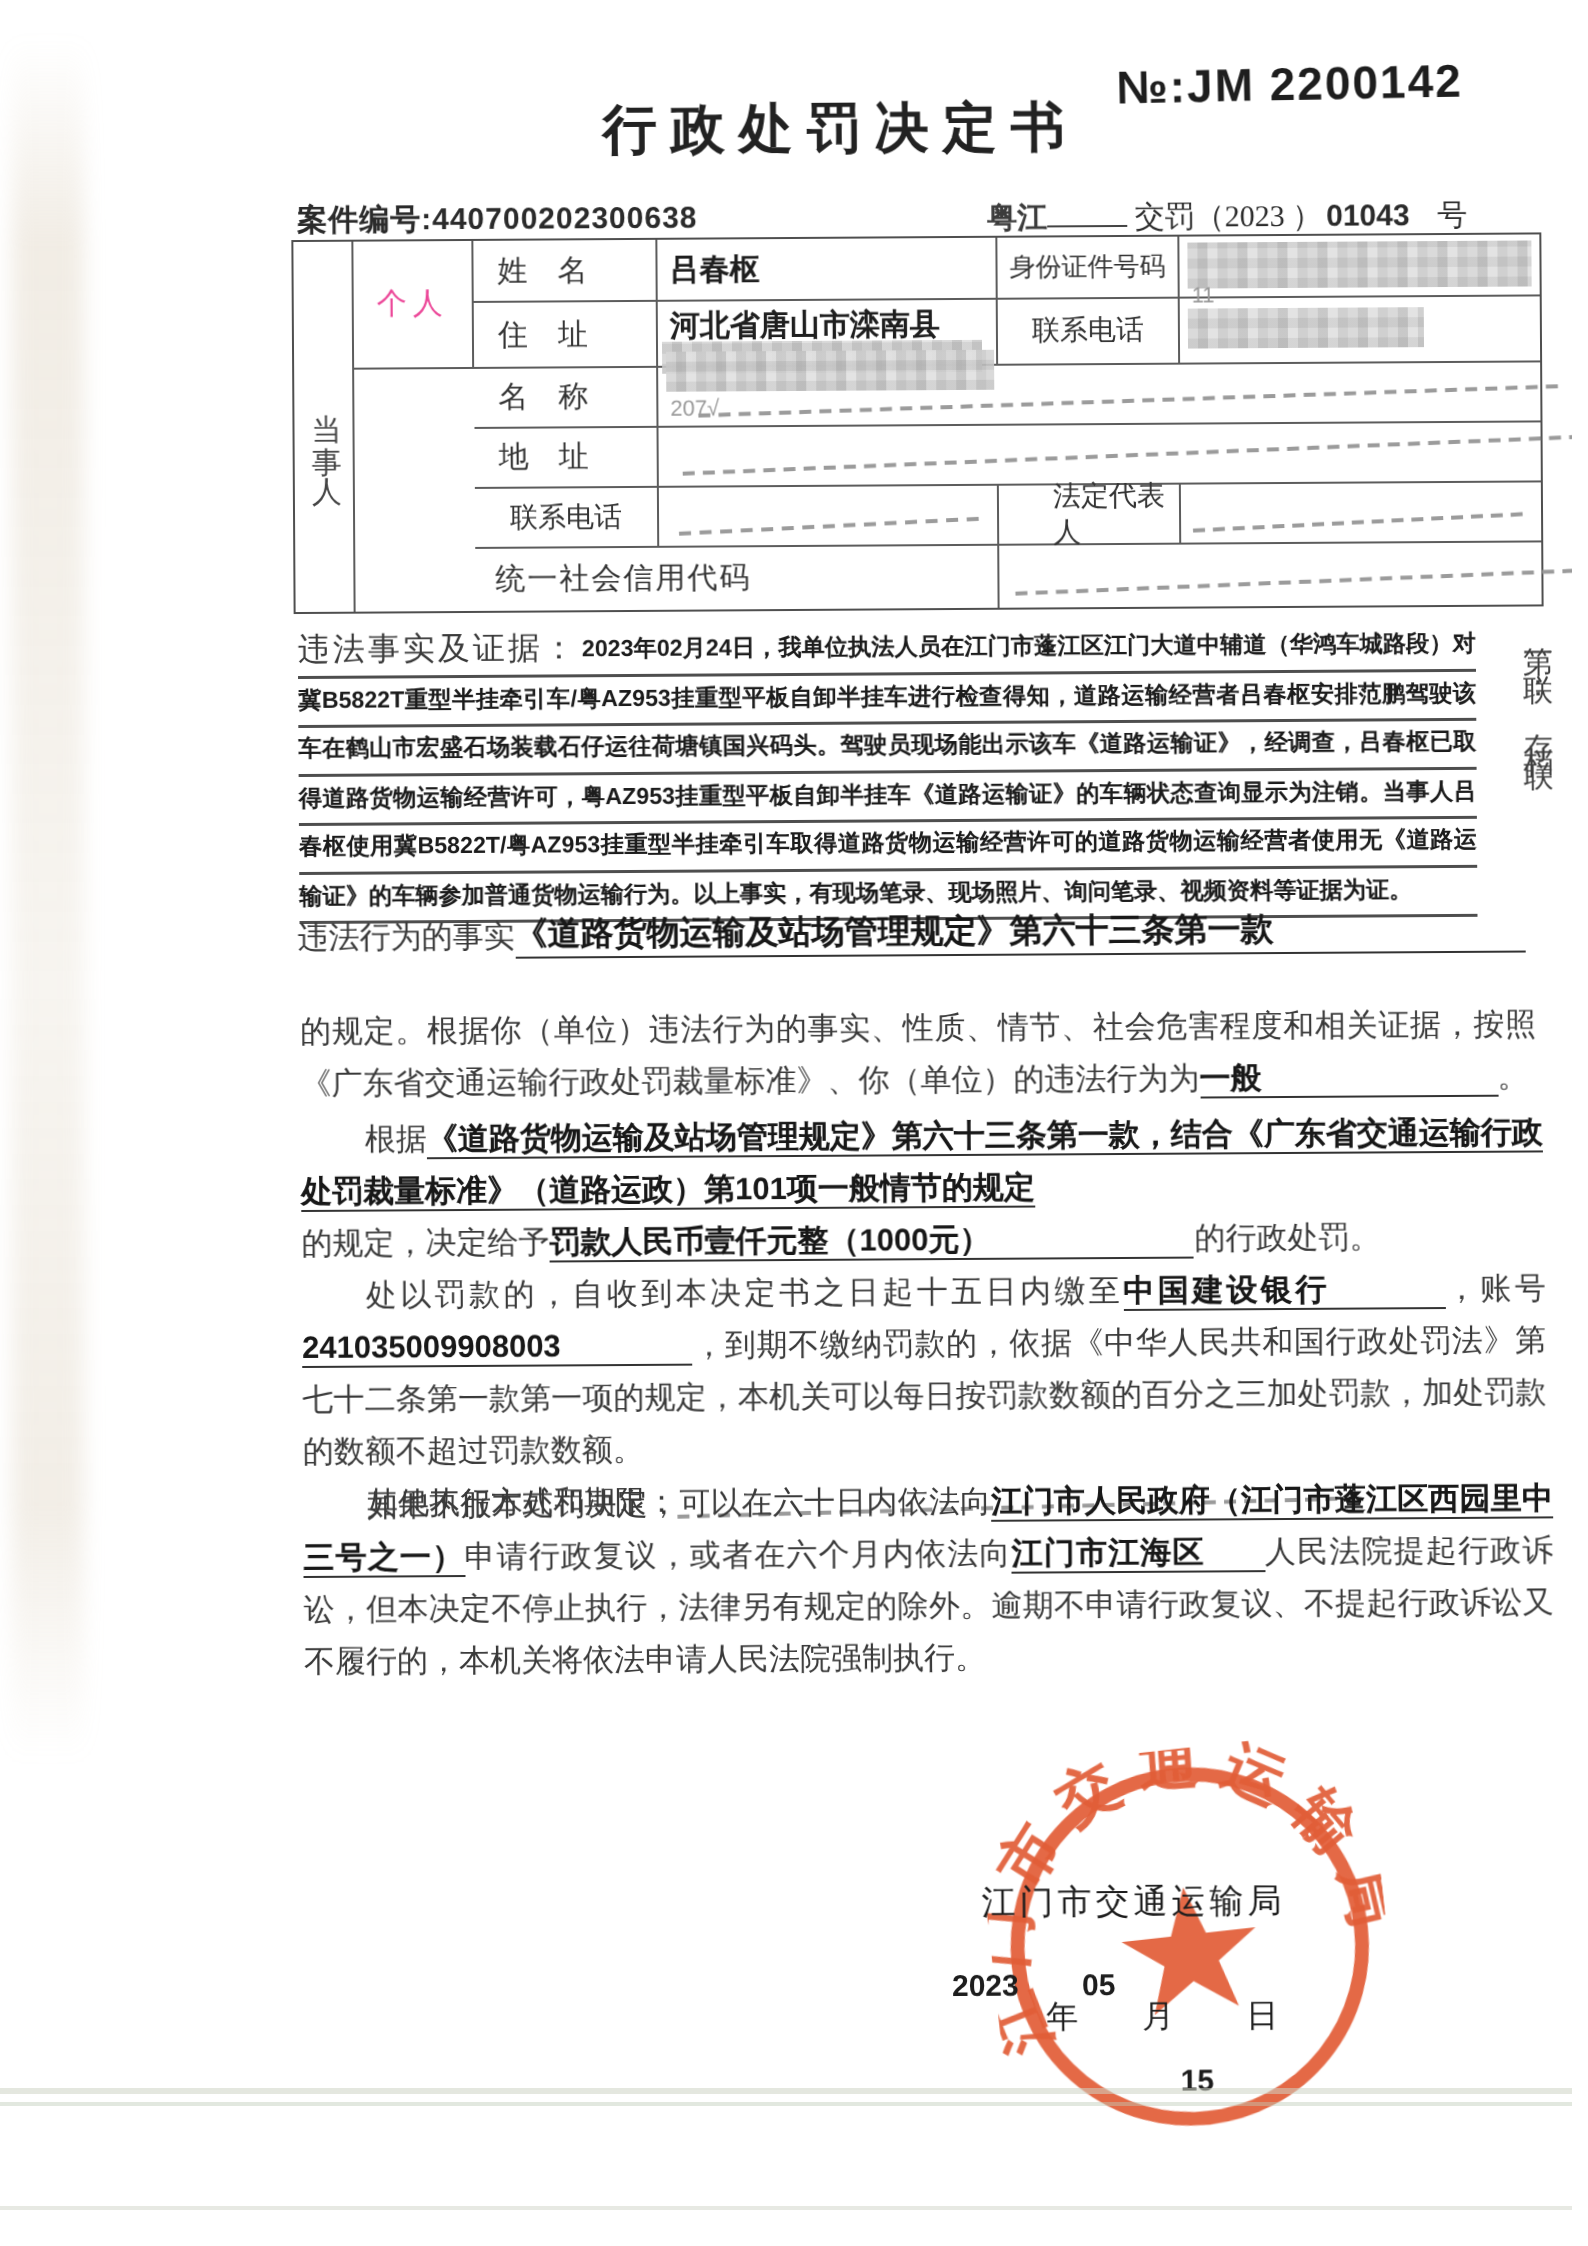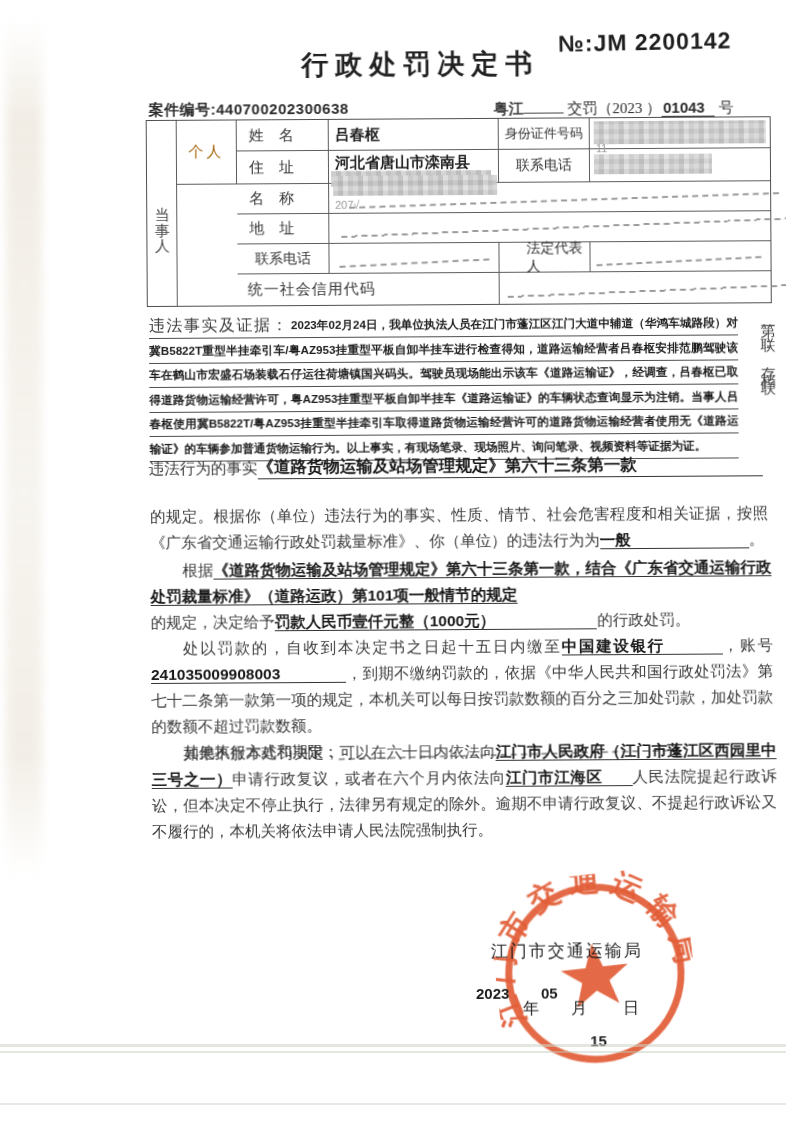--- a/index.html
+++ b/index.html
@@ -32,21 +32,21 @@
           grid-template-rows:31px 33px 30px 30px 30px 1fr;
           font-size:15px;color:#333;background:#fff;}
   .cell{border-right:1.2px solid #5c5c5c;border-bottom:1.2px solid #5c5c5c;position:relative;
         display:flex;align-items:center;overflow:visible;}
   .cell.lastcol{border-right:none;}
   .cell.lastrow{border-bottom:none;}
   .lab{justify-content:space-between;padding:0 12px;}
   .lab.small{font-size:13px;padding:0 4px;justify-content:center;letter-spacing:0px;}
   .vert{writing-mode:vertical-lr;text-orientation:upright;justify-content:center;letter-spacing:16px;
         padding-top:10px;font-size:15px;color:#444;}
-  .ctr{justify-content:center;letter-spacing:3px;color:#a16207;}
+  .ctr{justify-content:center;letter-spacing:3px;color:#ec4899;}
   .val{font-family:"Liberation Sans","DejaVu Sans",sans-serif;font-weight:700;padding-left:6px;font-size:15px;color:#1f1f1f;}
   .mosaic{position:absolute;
     background-image:
       repeating-linear-gradient(0deg, rgba(120,120,120,0.18) 0 5px, rgba(200,200,200,0.12) 5px 10px),
       repeating-linear-gradient(90deg, #d9d9d9 0 5px, #c3c3c3 5px 10px, #e4e4e4 10px 15px, #cccccc 15px 20px);
     opacity:0.9;}
   .residual{position:absolute;left:8px;bottom:-3px;font-size:11px;color:#9a9a9a;font-family:"Liberation Sans",sans-serif;}
   .dash{border-bottom:2px dashed #9b9b9b;position:absolute;transform-origin:left bottom;}
 
   

